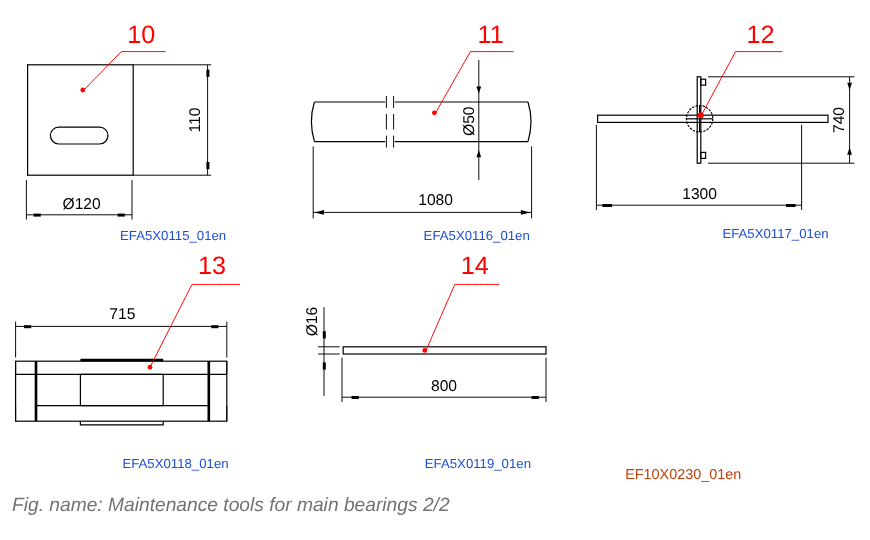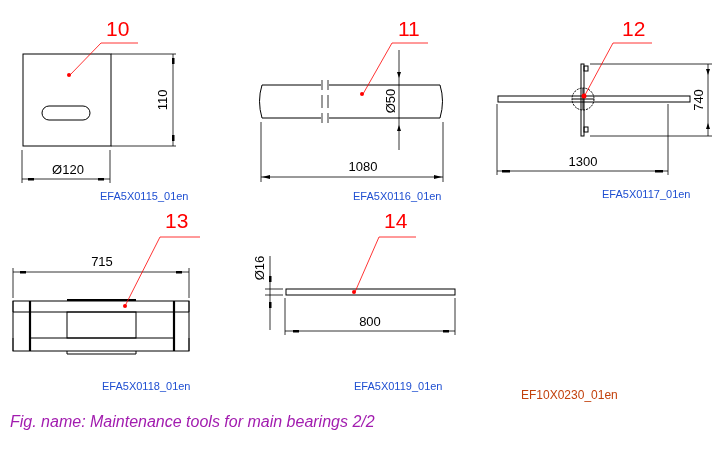--- a/index.html
+++ b/index.html
@@ -2,21 +2,21 @@
 <html><head>
 <meta charset="utf-8">
 <style>
   html, body { margin: 0; padding: 0; background: #ffffff; }
   body { width: 725px; height: 450px; position: relative; overflow: hidden; font-family: "Liberation Sans", sans-serif; }
   #drawing { position: absolute; left: 0; top: 0; width: 725px; height: 450px; }
   .txt { font-family: "Liberation Sans", sans-serif; }
   .callout { fill: #ff0000; font-size: 21px; }
   .dim { fill: #000000; font-size: 13px; }
   .ref { fill: #1f4fd1; font-size: 11px; }
-  .caption { position: absolute; left: 10px; top: 413px; font-size: 16px; font-style: italic; color: #a21caf; white-space: nowrap; }
+  .caption { position: absolute; left: 10px; top: 413px; font-size: 16px; font-style: italic; color: #737373; white-space: nowrap; }
   .figref { position: absolute; left: 521px; top: 388px; font-size: 12px; color: #c2410c; white-space: nowrap; }
   .obj { stroke: #000; fill: none; stroke-width: 1; }
   .thick { stroke: #000; fill: none; stroke-width: 2.2; }
   .dline { stroke: #000; stroke-width: 0.8; fill: none; }
   .leader { stroke: #ff0000; stroke-width: 0.8; fill: none; }
   .arrow { fill: #000; }
 </style>
 </head>
 <body>
 

